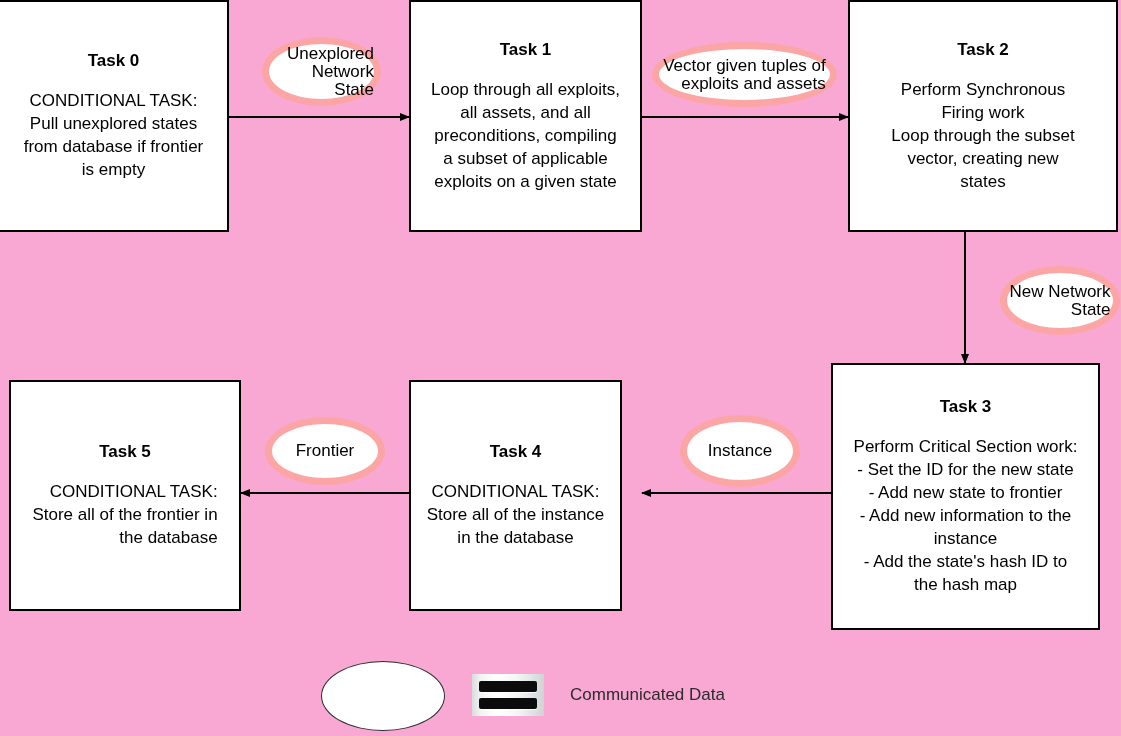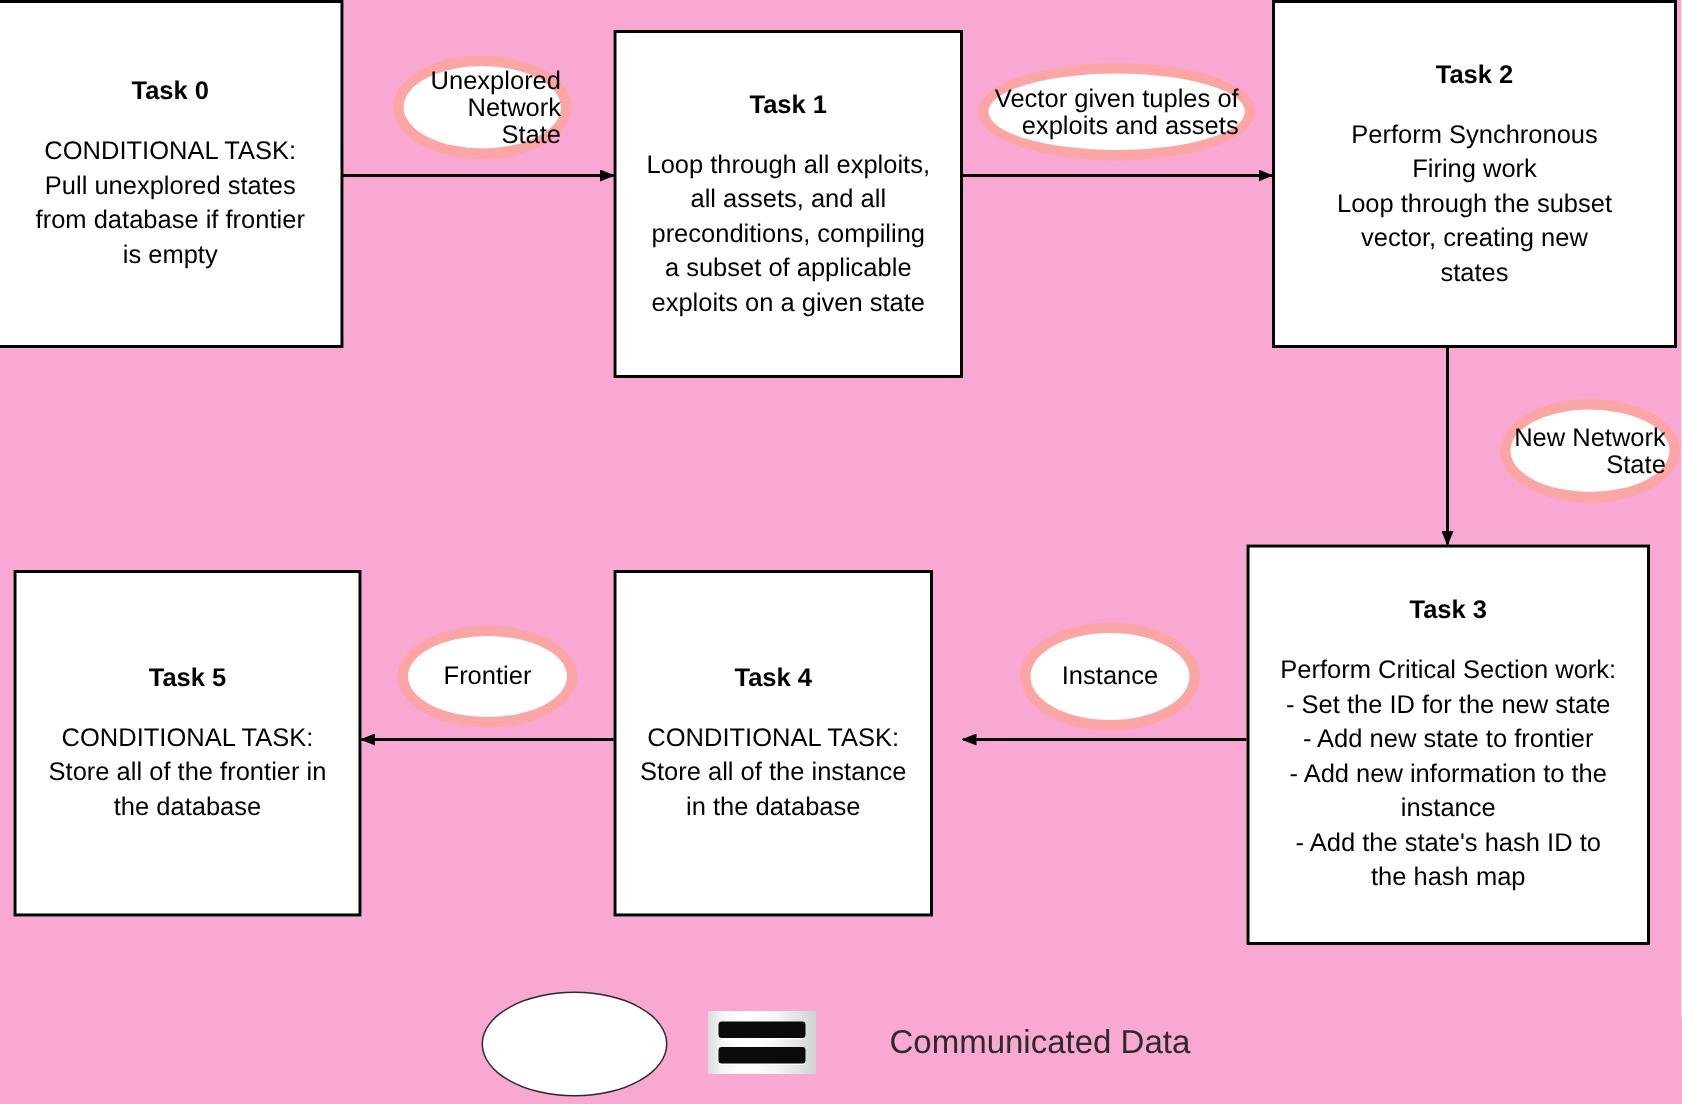--- a/index.html
+++ b/index.html
@@ -86,25 +86,24 @@
   }
   .legend-bar {
     width: 80%;
     height: 11px;
     background: #0b0b0b;
     border-radius: 2px;
     box-shadow: 0 1px 0 rgba(255,255,255,0.85);
   }
   .legend-label {
     position: absolute;
-    font-size: 22px;
+    font-size: 17px;
     line-height: 20px;
     color: #2b2b2b;
     white-space: nowrap;
-    margin-left: 23px;
   }
 </style>
 </head>
 <body>
 
 <div id="canvas">
 
   <svg class="edge-svg" viewBox="0 0 1121 736" xmlns="http://www.w3.org/2000/svg">
     <defs>
       <marker id="arrowhead" markerWidth="10" markerHeight="8" refX="9" refY="4" orient="auto" markerUnits="userSpaceOnUse">
@@ -124,39 +123,39 @@
   </svg>
 
   <div class="node" style="left:-2px; top:0px; width:231px; height:232px;">
     <div class="node-title">Task 0</div>
     <div class="node-body">CONDITIONAL TASK:
 Pull unexplored states
 from database if frontier
 is empty</div>
   </div>
 
-  <div class="node" style="left:409px; top:0px; width:233px; height:232px;margin-top:20px;">
+  <div class="node" style="left:409px; top:0px; width:233px; height:232px;">
     <div class="node-title">Task 1</div>
     <div class="node-body">Loop through all exploits,
 all assets, and all
 preconditions, compiling
 a subset of applicable
 exploits on a given state</div>
   </div>
 
   <div class="node" style="left:848px; top:0px; width:270px; height:232px;">
     <div class="node-title">Task 2</div>
     <div class="node-body">Perform Synchronous
 Firing work
 Loop through the subset
 vector, creating new
 states</div>
   </div>
 
-  <div class="node" style="left:9px; top:380px; width:232px; height:231px;">
+  <div class="node" style="left:9px; top:380px; width:232px; height:231px;text-align:right;">
     <div class="node-title">Task 5</div>
     <div class="node-body">CONDITIONAL TASK:
 Store all of the frontier in
 the database</div>
   </div>
 
   <div class="node" style="left:409px; top:380px; width:213px; height:231px;">
     <div class="node-title">Task 4</div>
     <div class="node-body">CONDITIONAL TASK:
 Store all of the instance

